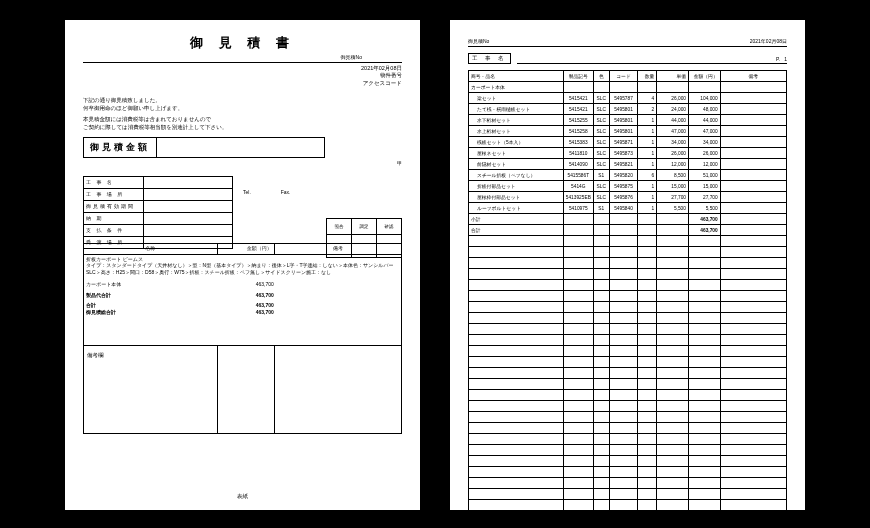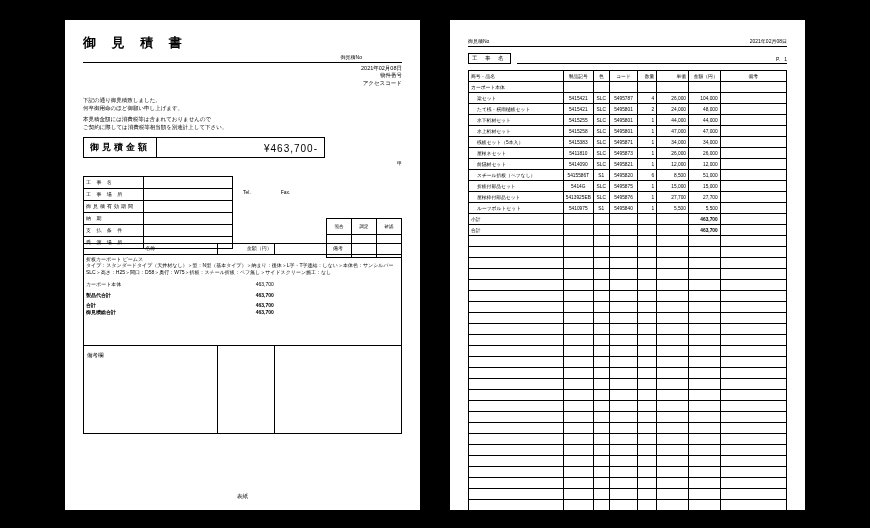--- a/index.html
+++ b/index.html
@@ -19,21 +19,21 @@
     background: #fff;
     width: 355px;
     height: 490px;
     box-sizing: border-box;
     padding: 14px 18px;
     font-size: 5.5px;
     color: #000;
     position: relative;
   }
   .title {
-    text-align: left;
+    text-align: center;
     font-size: 13px;
     font-weight: bold;
     letter-spacing: 6px;
     margin-bottom: 2px;
   }
   .estno-row {
     display: flex;
     margin-bottom: 2px;
   }
   .estno-left {
@@ -217,21 +217,20 @@
   </div>
   <div class="intro">
     <div>下記の通り御見積致しました。</div>
     <div>何卒御用命のほど御願い申し上げます。</div>
     <div style="height:4px"></div>
     <div>本見積金額には消費税等は含まれておりませんので</div>
     <div>ご契約に際しては消費税等相当額を別途計上して下さい。</div>
   </div>
   <div class="amount-box">
     <div class="amount-label">御見積金額</div>
-    <div class="amount-value">¥463,700-</div>
   </div>
   <div class="stamp-area">甲</div>
 
   <table class="info-table">
     <tbody>
         <tr>
           <td class="lbl">工 事 名</td>
           <td></td>
         </tr>
     <tr>

